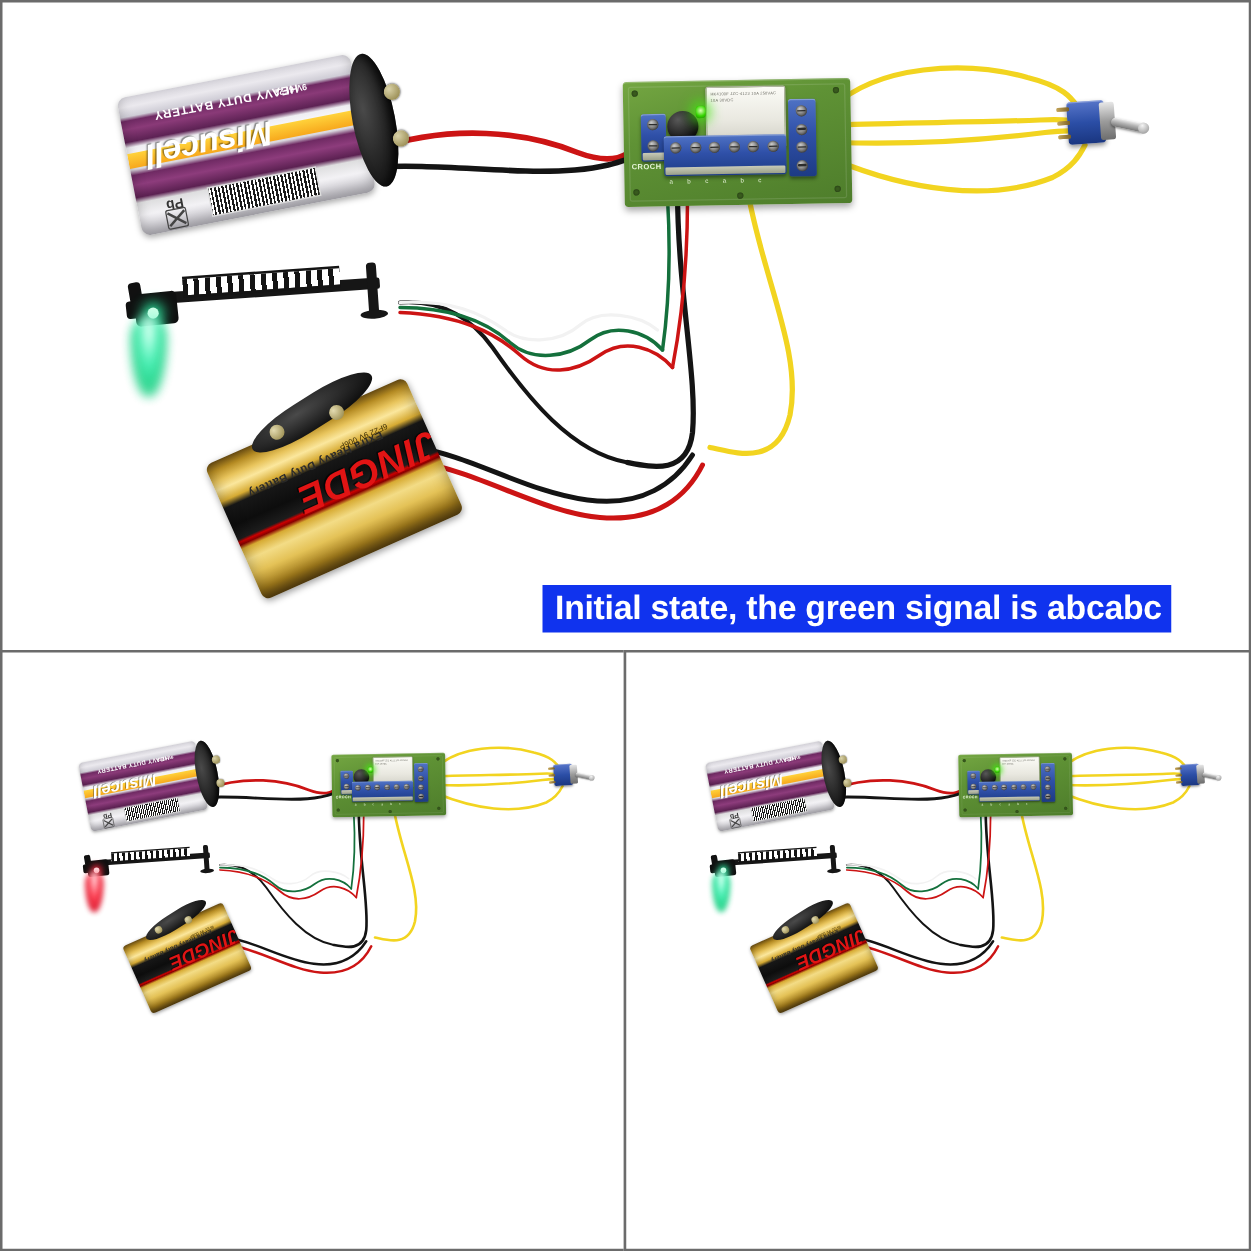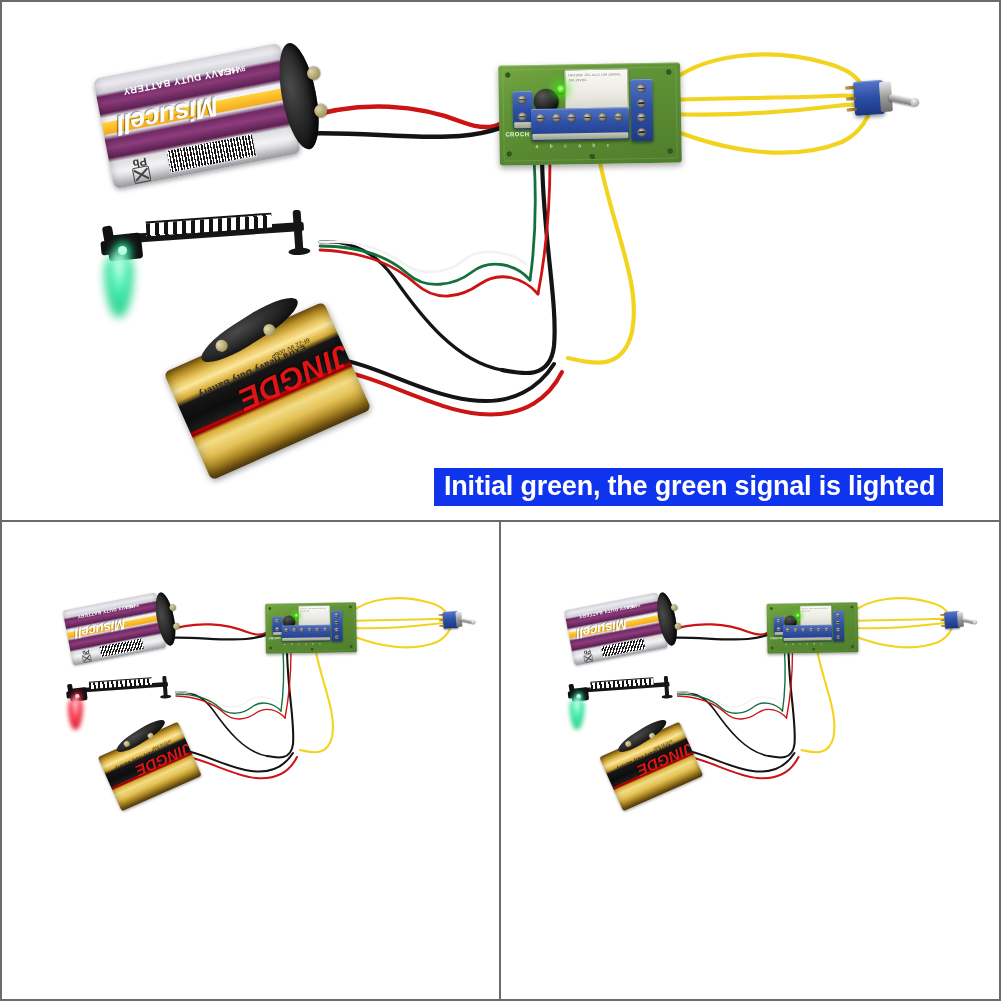--- a/index.html
+++ b/index.html
@@ -476,21 +476,21 @@
           <div class="sig-mast"></div>
           <div class="sig-ladder"></div>
           <div class="sig-base"></div>
           <div class="sig-foot"></div>
           <div class="sig-head"></div>
           <div class="glow-dot green" style="left:20px; top:38px;"></div>
           <div class="glow green" style="left:6px; top:44px;"></div>
         </div>
       </div>
 
-    <div id="caption" style="background: rgb(16, 51, 238); color: rgb(255, 255, 255);">Initial green, the green signal is lighted</div>
+    <div id="caption" style="background: rgb(16, 51, 238); color: rgb(255, 255, 255);">Initial state, the green signal is abcabc</div>
   </div>
 
   <div class="panel" id="panel-bl">
     <div class="scene" id="scene-bl" style="transform: scale(0.50) translate(30px, 100px);">
         <svg class="wires" viewBox="0 0 1001 522">
           <path d="M296,118 C 360,96 420,104 460,120 C 492,132 502,120 512,112" stroke="#cc1414" stroke-width="4.5" fill="none" stroke-linecap="round"></path>
           <path d="M292,132 C 350,128 406,138 458,134 C 492,131 500,124 512,122" stroke="#141414" stroke-width="4.5" fill="none" stroke-linecap="round"></path>
           <path d="M664,84 C 700,50 770,46 820,60 C 852,68 856,78 862,86" stroke="#f2d420" stroke-width="4.2" fill="none" stroke-linecap="round"></path>
           <path d="M666,98 C 720,96 780,96 830,94 C 848,93 856,94 862,96" stroke="#f2d420" stroke-width="4.2" fill="none" stroke-linecap="round"></path>
           <path d="M666,112 C 726,114 786,110 834,104 C 850,102 858,102 864,104" stroke="#f2d420" stroke-width="4.2" fill="none" stroke-linecap="round"></path>

